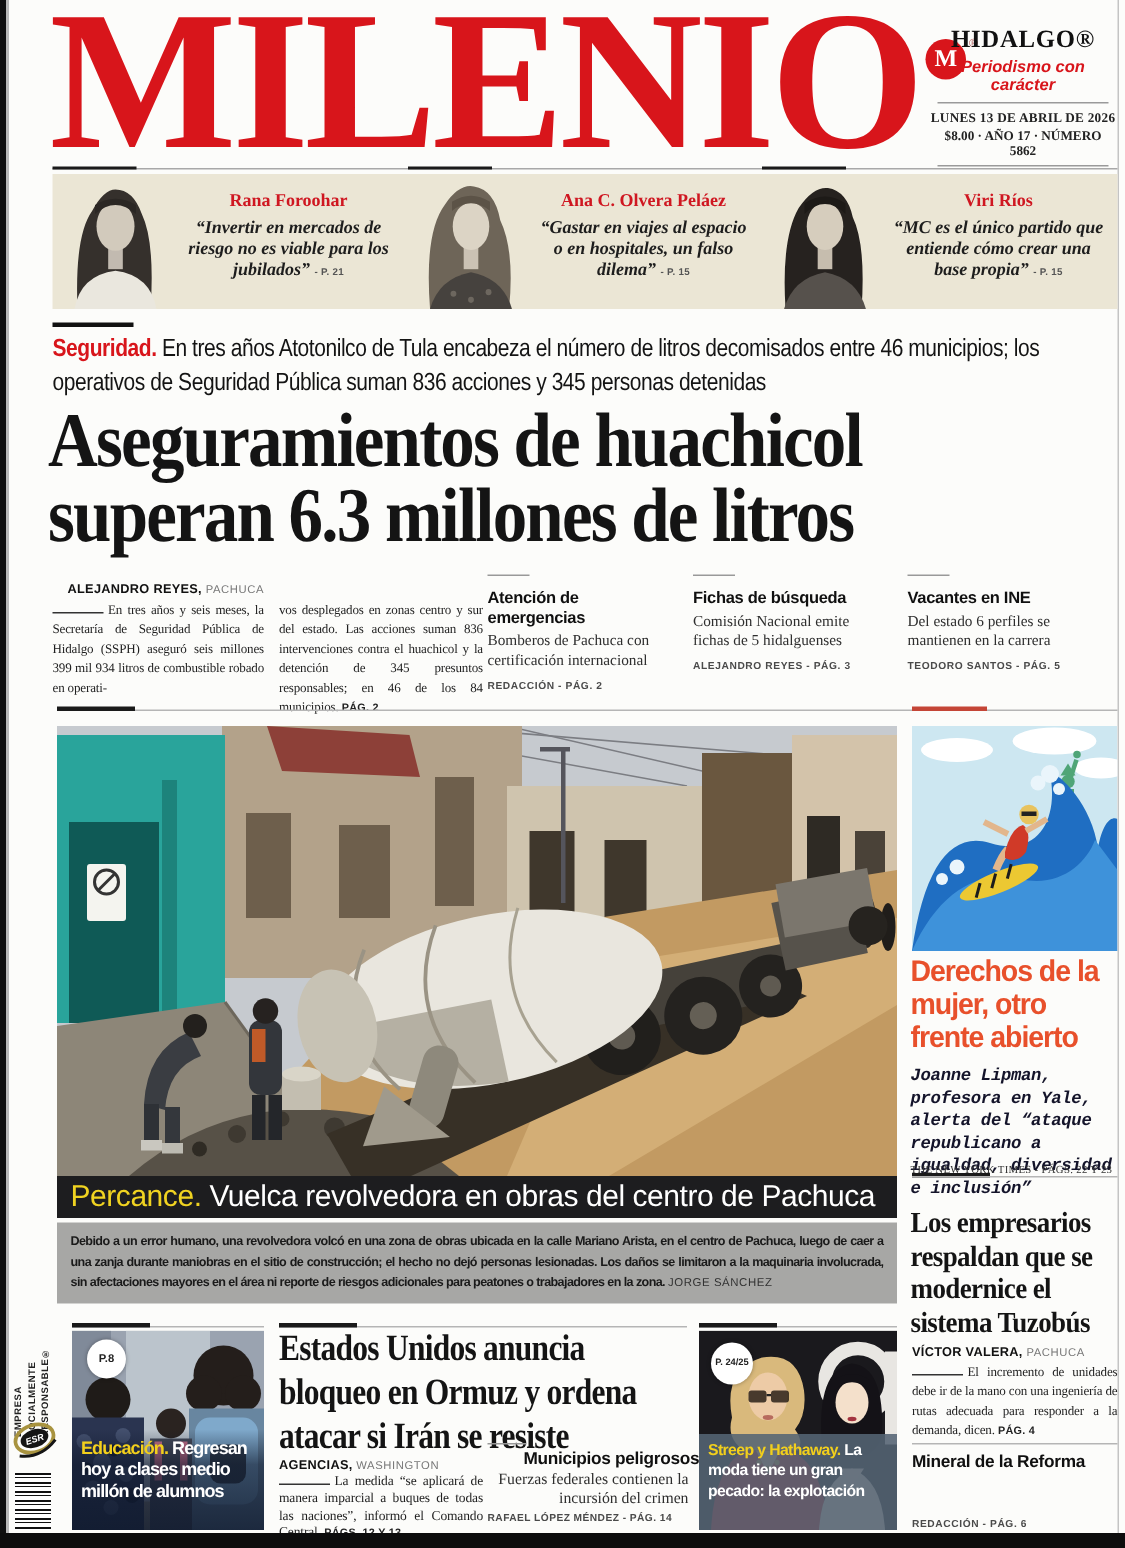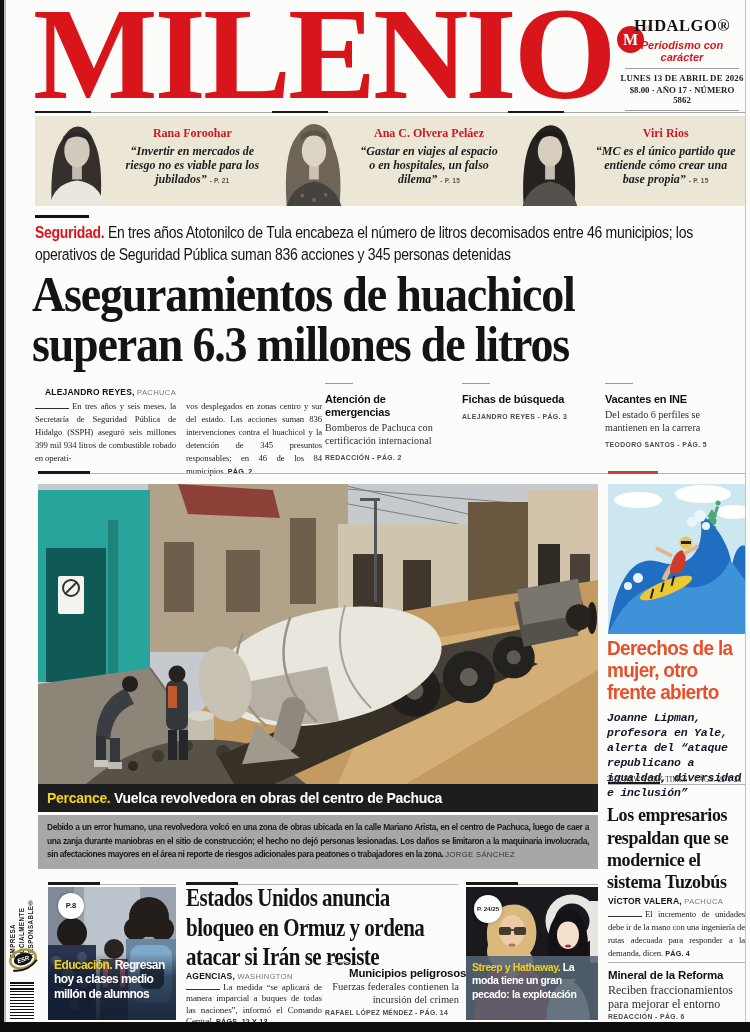--- a/index.html
+++ b/index.html
@@ -64,21 +64,21 @@
   .cred{font-weight:700;font-size:6.8px;color:#4a4a4a;letter-spacing:.4px;margin-top:7px;}
 
   
   .div-line{height:1px;background:#b5b5b5;}
   .div-seg{height:3px;background:#1a1a1a;}
   .div-seg.red{background:#c44536;}
 
   
   .photo-box{overflow:hidden;}
   .cap-bar{left:38px;top:784px;width:560px;height:28px;background:#1d1d1f;line-height:28px;
-           padding:0 9px;box-sizing:border-box;font-weight:700;font-size:14px;letter-spacing:-.3px;color:#fff;
+           padding:0 9px;box-sizing:border-box;font-weight:400;font-size:20px;letter-spacing:-.3px;color:#fff;
            white-space:nowrap;overflow:hidden;}
   .cap-bar .yl{color:#f0d321;}
   .cap-gray{left:38px;top:815px;width:560px;background:#a7a7a5;padding:6px 9px 7px;box-sizing:border-box;
             font-weight:700;font-size:8.4px;line-height:13.5px;letter-spacing:-.4px;color:#1a1a1a;text-align:justify;}
   .cap-gray .cr{font-weight:400;font-size:7.6px;letter-spacing:.4px;color:#333;}
 
   
   .rights-hl{left:607px;top:637px;width:140px;font-weight:700;font-size:19px;line-height:21px;
              letter-spacing:-.7px;color:#e8502b;transform:scaleY(1.05);}
   .rights-deck{left:607px;top:710px;width:138px;font-family:Liberation Mono, monospace;font-weight:700;
@@ -214,20 +214,21 @@
 
   <div class="ab brief" style="left:325px;top:383px;width:128px;">
     <div class="dash"></div>
     <div class="brief-t">Atención de emergencias</div>
     <div class="brief-d">Bomberos de Pachuca con certificación internacional</div>
     <div class="cred">REDACCIÓN - PÁG. 2</div>
   </div>
   <div class="ab brief" style="left:462px;top:383px;width:130px;">
     <div class="dash"></div>
     <div class="brief-t">Fichas de búsqueda</div>
+    <div class="brief-d">Comisión Nacional emite fichas de 5 hidalguenses</div>
     <div class="cred">ALEJANDRO REYES - PÁG. 3</div>
   </div>
   <div class="ab brief" style="left:605px;top:383px;width:140px;">
     <div class="dash"></div>
     <div class="brief-t">Vacantes en INE</div>
     <div class="brief-d">Del estado 6 perfiles se mantienen en la carrera</div>
     <div class="cred">TEODORO SANTOS - PÁG. 5</div>
   </div>
 
   <div class="ab div-line" style="left:38px;top:473px;width:707px;"></div>
@@ -372,21 +373,20 @@
   <div class="ab tuzo-hl sq">Los empresarios respaldan que se modernice el sistema Tuzobús</div>
   <div class="ab byl" style="left:608px;top:896px;">
     <span>VÍCTOR VALERA,</span><span class="pl"> PACHUCA</span>
   </div>
   <div class="ab body" style="left:608px;top:908px;width:137px;">
     <span class="leader"></span><span>El incremento de unidades debe ir de la mano con una ingeniería de rutas adecuada para responder a la demanda, dicen. </span><span class="pg">PÁG. 4</span>
   </div>
 
   <div class="ab div-line" style="left:608px;top:962px;width:137px;"></div>
   <div class="ab mineral-t">Mineral de la Reforma</div>
-  <div class="ab mineral-d">Reciben fraccionamientos para mejorar el entorno</div>
   <div class="ab mineral-c">REDACCIÓN - PÁG. 6</div>
 
   <div class="ab div-line" style="left:48px;top:884px;width:128px;"></div>
   <div class="ab div-seg" style="left:48px;top:882px;width:52px;"></div>
   <div class="ab div-line" style="left:186px;top:884px;width:272px;"></div>
   <div class="ab div-seg" style="left:186px;top:882px;width:52px;"></div>
   <div class="ab div-line" style="left:466px;top:884px;width:132px;"></div>
   <div class="ab div-seg" style="left:466px;top:882px;width:52px;"></div>
 
   <div class="ab esr-txt">

